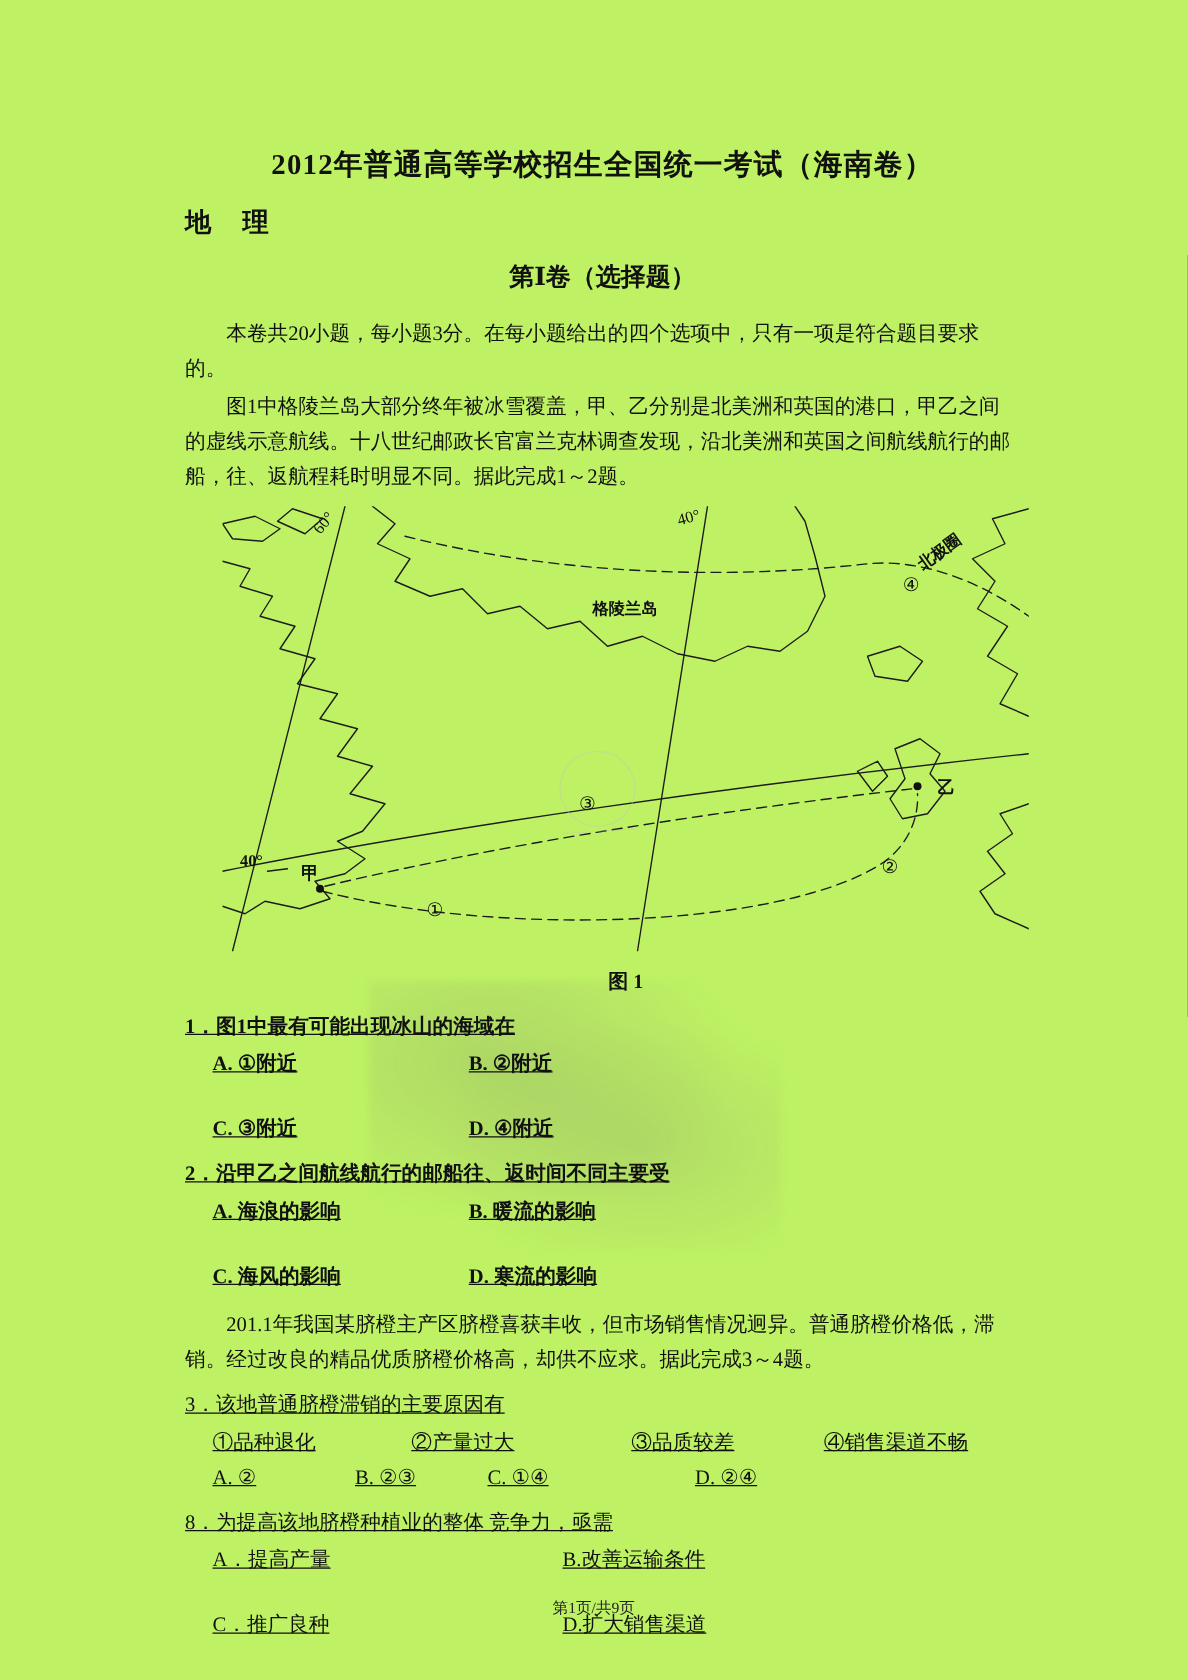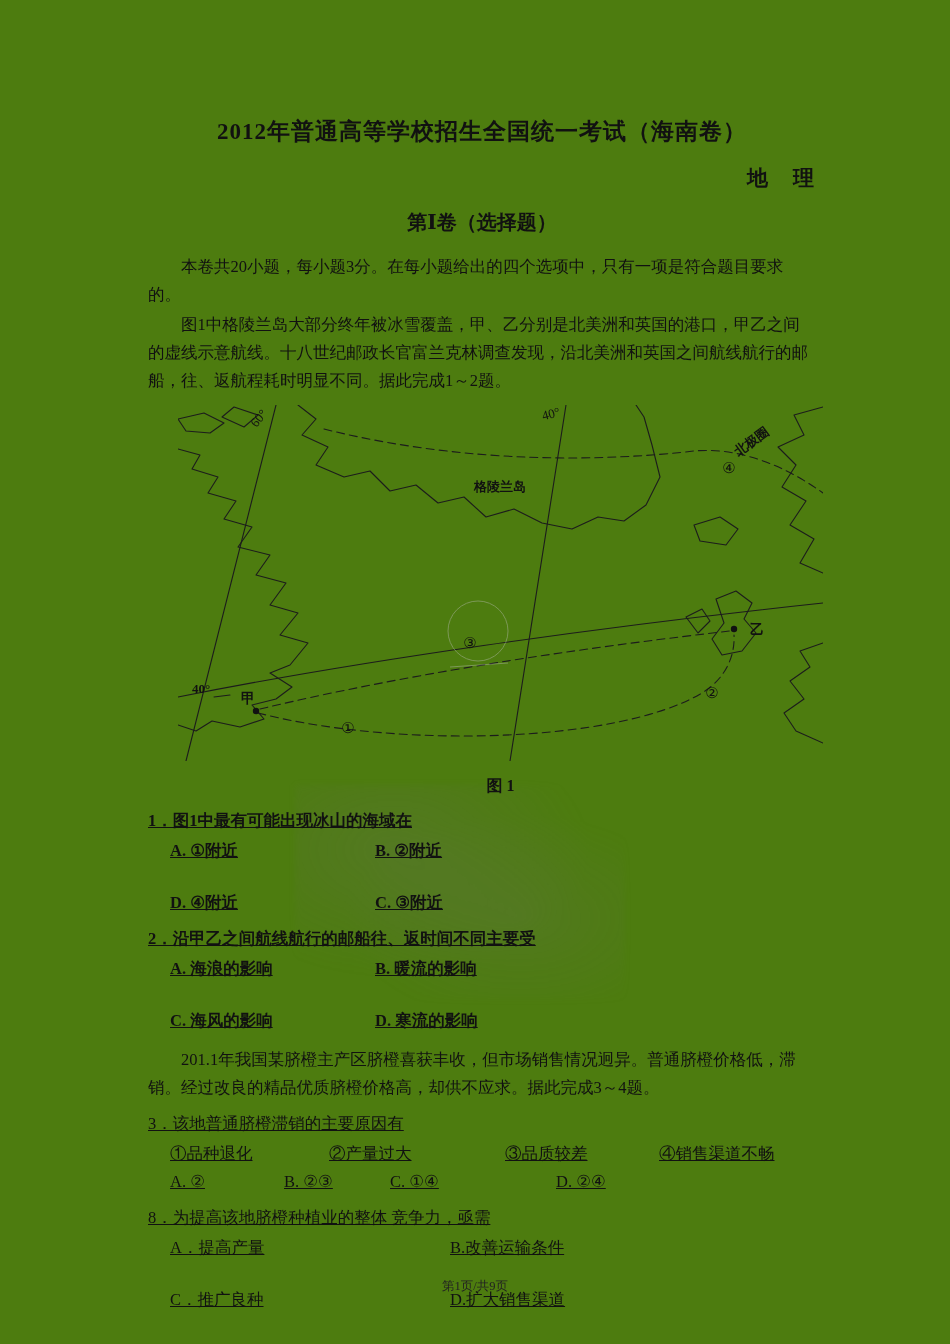--- a/index.html
+++ b/index.html
@@ -1,23 +1,23 @@
 <!DOCTYPE html>
 <html><head>
 <meta charset="utf-8">
 <style>
   html,body { margin:0; padding:0; background:#888; }
   .page {
     position:relative; width:950px; height:1344px; margin:0 auto;
-    background:#4d7c0f; overflow:hidden;
+    background:#bef264; overflow:hidden;
     font-family:"Liberation Serif","DejaVu Serif",serif; color:#111;
   }
   .content { position:absolute; left:148px; top:112px; width:668px; font-size:16.5px; line-height:1.7; }
   h1.title { font-size:23px; font-weight:bold; text-align:center; margin:0 0 10px 0; letter-spacing:1px; }
-  h2.subject { font-size:21px; font-weight:bold; text-align:right; margin:0 0 8px 0; letter-spacing:2px; }
+  h2.subject { font-size:21px; font-weight:bold; text-align:left; margin:0 0 8px 0; letter-spacing:2px; }
   h3.section { font-size:20px; font-weight:bold; text-align:center; margin:0 0 14px 0; }
   p.para { margin:0 0 2px 0; }
   .indent { text-indent:2em; }
   figure.map-figure { margin:10px 0 0 30px; width:645px; }
   figcaption { text-align:center; font-weight:bold; font-size:16px; margin-top:2px; }
   .question { margin-top:8px;text-decoration:underline; }
   .q-stem { margin:6px 0 2px 0; }
   .bold-q { font-weight:bold; }
   .opts-2col { display:grid; grid-template-columns:205px auto; row-gap:24px; margin:2px 0 2px 22px; }
   .q4-cols { grid-template-columns:280px auto; }
@@ -87,22 +87,22 @@
         </g>
       </svg>
       <figcaption>图 1</figcaption>
     </figure>
 
     <div class="question bold-q">
       <p class="q-stem">1．图1中最有可能出现冰山的海域在</p>
       <div class="opts-2col">
         <span>A. ①附近</span>
         <span>B. ②附近</span>
+        <span>C. ③附近</span>
         <span>D. ④附近</span>
-        <span>C. ③附近</span>
       </div>
     </div>
 
     <div class="question bold-q">
       <p class="q-stem">2．沿甲乙之间航线航行的邮船往、返时间不同主要受</p>
       <div class="opts-2col">
         <span>A. 海浪的影响</span>
         <span>B. 暖流的影响</span>
         <span>C. 海风的影响</span>
         <span>D. 寒流的影响</span>

